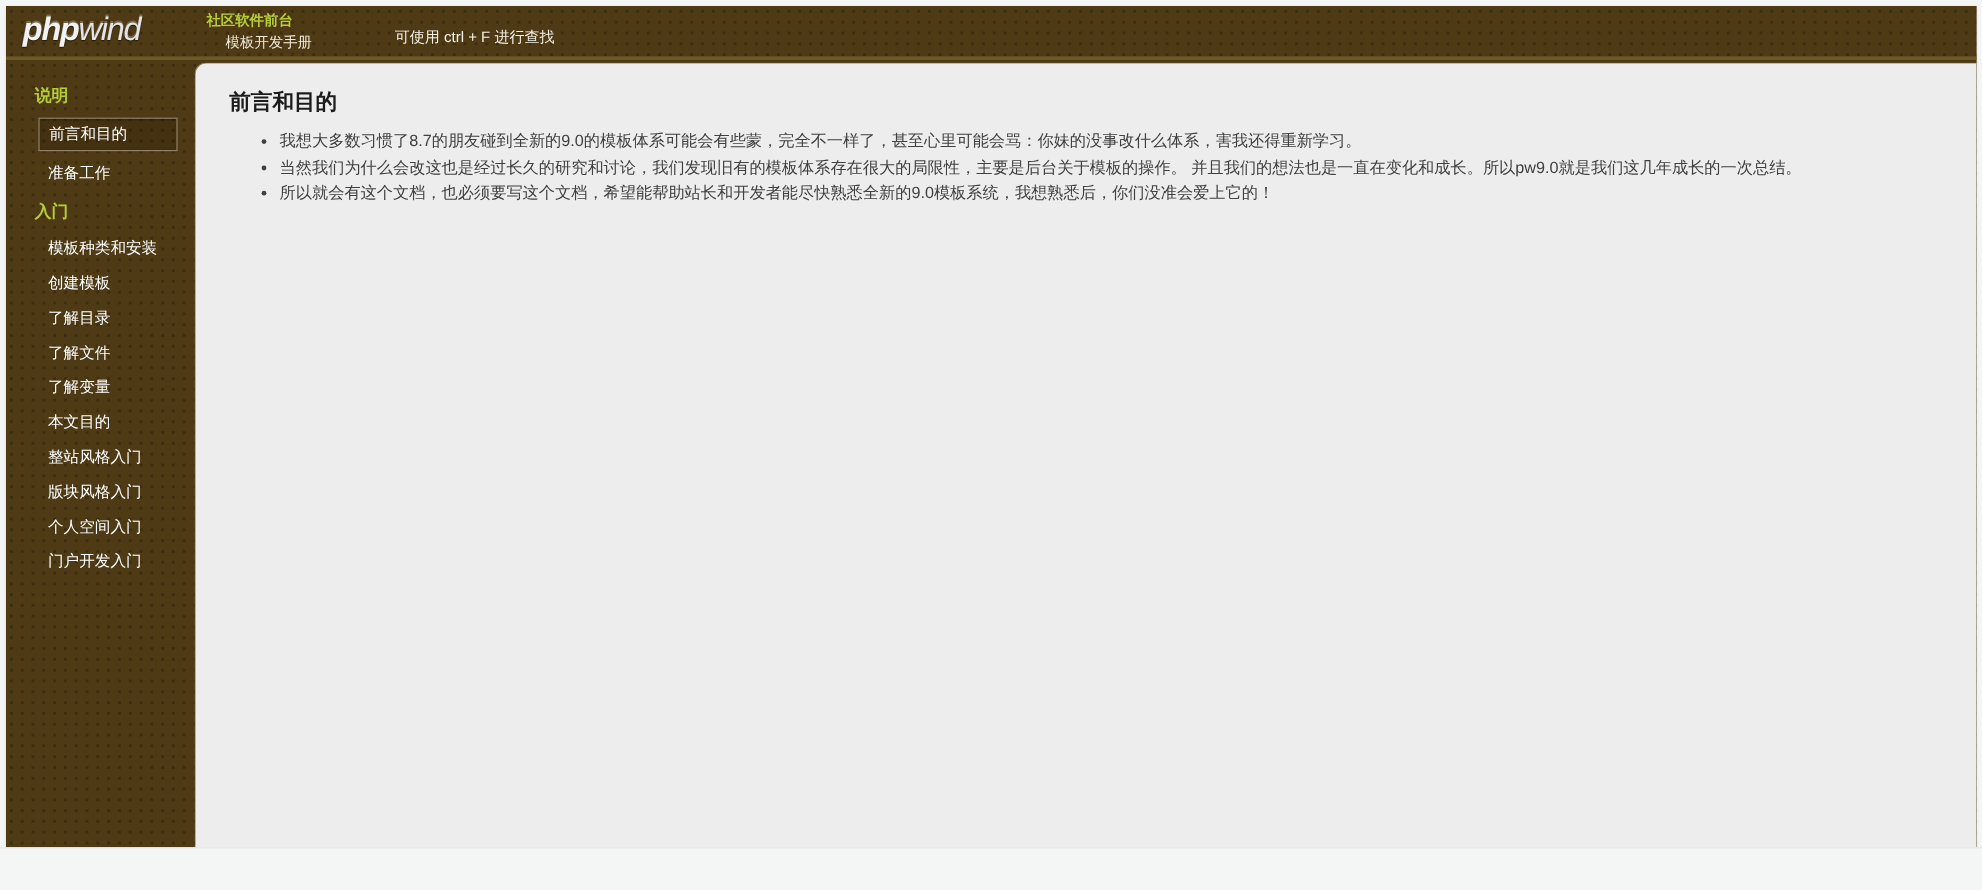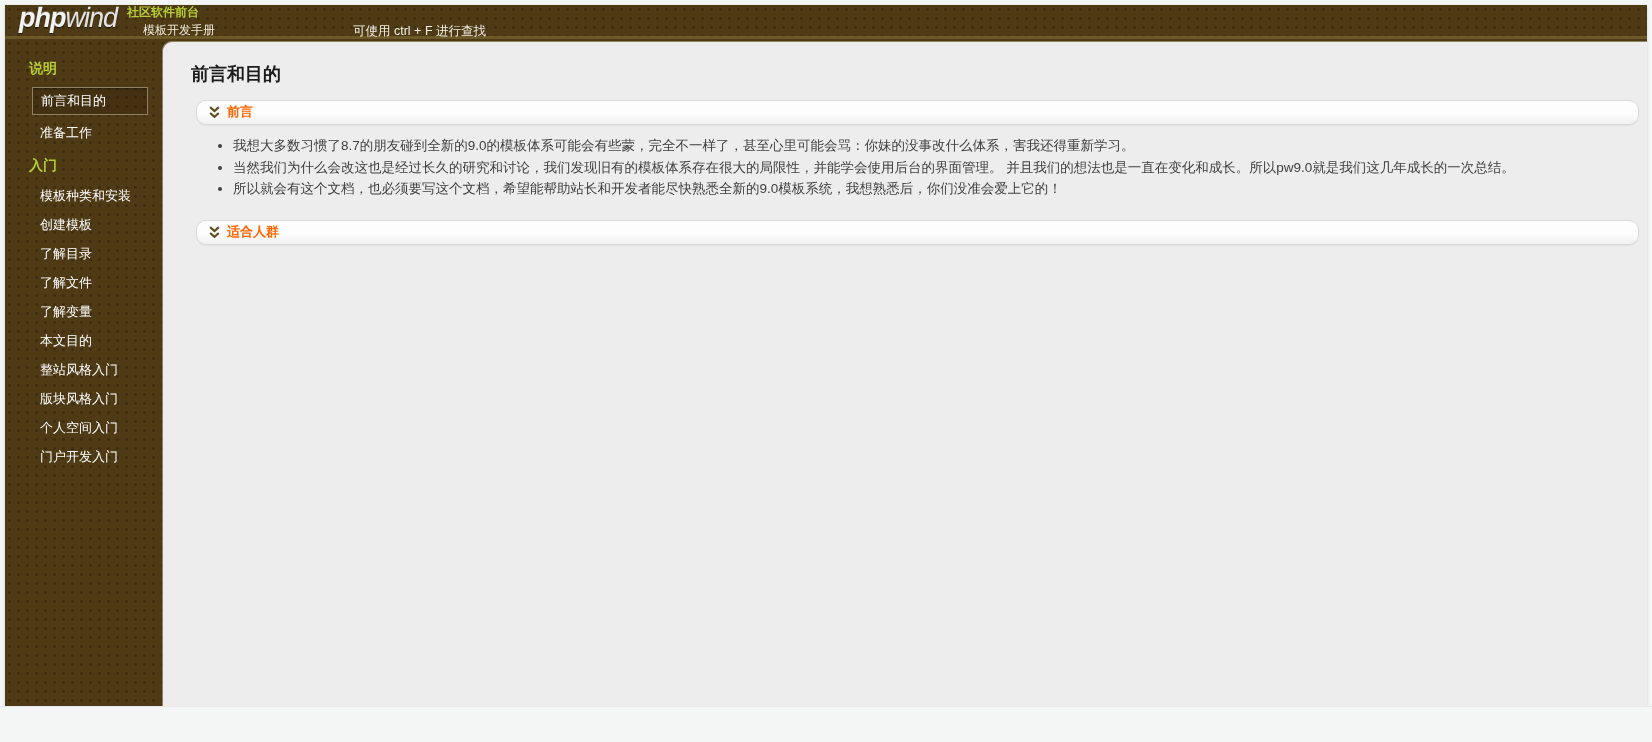--- a/index.html
+++ b/index.html
@@ -14,36 +14,36 @@
     background:#4e3a15;
   }
   
   .texture {
     background-color:#4e3a15;
     background-image:radial-gradient(rgba(20,12,0,.28) 1.2px, rgba(255,255,255,0) 1.6px);
     background-size:9px 9px;
   }
   
   .app-header {
-    position:relative; height:34px;
+    position:relative; height:45px;
     border-bottom:3px solid #6d5827;
-    display:flex; align-items:center;
+    display:flex; align-items:center;gap:45px;
   }
   .logo {
     font-style:italic; font-size:27px; letter-spacing:-1px;
     color:#f2f2f2; padding:0 10px 4px 14px;
     text-shadow:0 1px 1px rgba(0,0,0,.6), 0 -1px 0 rgba(255,255,255,.25);
   }
   .logo .logo-bold { font-weight:bold; }
   .logo .logo-light { font-weight:normal; color:#e4e4e4; }
   .title-block { display:flex; flex-direction:column; justify-content:center; padding-bottom:2px; }
   .site-title { font-size:12px; font-weight:bold; color:#b6ce34; line-height:20px; }
   .site-subtitle { font-size:12px; color:#f0ead9; line-height:16px;margin-left:16px; }
   .search-hint {
-    position:absolute; left:348px; top:18px;
+    position:absolute; left:324px; top:18px;
     font-size:12.5px; color:#f5f1e6;
   }
   
   .app-body { display:flex; height:696px;padding-left:12px; }
   .sidebar {
     width:145px; flex:0 0 145px; padding-top:12px;
     overflow:hidden;
   }
   .side-heading {
     color:#b6ce34; font-size:14px; font-weight:bold;
@@ -122,42 +122,24 @@
         <div class="side-item">了解变量</div>
         <div class="side-item">本文目的</div>
         <div class="side-item">整站风格入门</div>
         <div class="side-item">版块风格入门</div>
         <div class="side-item">个人空间入门</div>
         <div class="side-item">门户开发入门</div>
       </nav>
     <main class="content">
       <h1 class="page-title">前言和目的</h1>
       <div id="sections">
-          <div class="section-bar">
-            <span class="chev">
-              <svg width="11" height="13" viewBox="0 0 10 12" aria-hidden="true">
-                <path d="M1 1 L5 4.6 L9 1" stroke="#5f4d1f" stroke-width="2" fill="none"></path>
-                <path d="M1 6.4 L5 10 L9 6.4" stroke="#5f4d1f" stroke-width="2" fill="none"></path>
-              </svg>
-            </span>
-            <span class="bar-title">前言</span>
-          </div>
           <ul class="section-list">
             <li>我想大多数习惯了8.7的朋友碰到全新的9.0的模板体系可能会有些蒙，完全不一样了，甚至心里可能会骂：你妹的没事改什么体系，害我还得重新学习。</li>
-            <li>当然我们为什么会改这也是经过长久的研究和讨论，我们发现旧有的模板体系存在很大的局限性，并能学会使用后台的界面管理。 并且我们的想法也是一直在变化和成长。所以pw9.0就是我们这几年成长的一次总结。</li>
+            <li>当然我们为什么会改这也是经过长久的研究和讨论，我们发现旧有的模板体系存在很大的局限性，主要是后台关于模板的操作。 并且我们的想法也是一直在变化和成长。所以pw9.0就是我们这几年成长的一次总结。</li>
             <li>所以就会有这个文档，也必须要写这个文档，希望能帮助站长和开发者能尽快熟悉全新的9.0模板系统，我想熟悉后，你们没准会爱上它的！</li>
           </ul>
-          <div class="section-bar">
-            <span class="chev">
-              <svg width="11" height="13" viewBox="0 0 10 12" aria-hidden="true">
-                <path d="M1 1 L5 4.6 L9 1" stroke="#5f4d1f" stroke-width="2" fill="none"></path>
-                <path d="M1 6.4 L5 10 L9 6.4" stroke="#5f4d1f" stroke-width="2" fill="none"></path>
-              </svg>
-            </span>
-            <span class="bar-title">适合人群</span>
-          </div>
         </div>
     </main>
   </div>
 
 </div>
 
 <div class="footer-strip"></div>
 
 </body></html>

